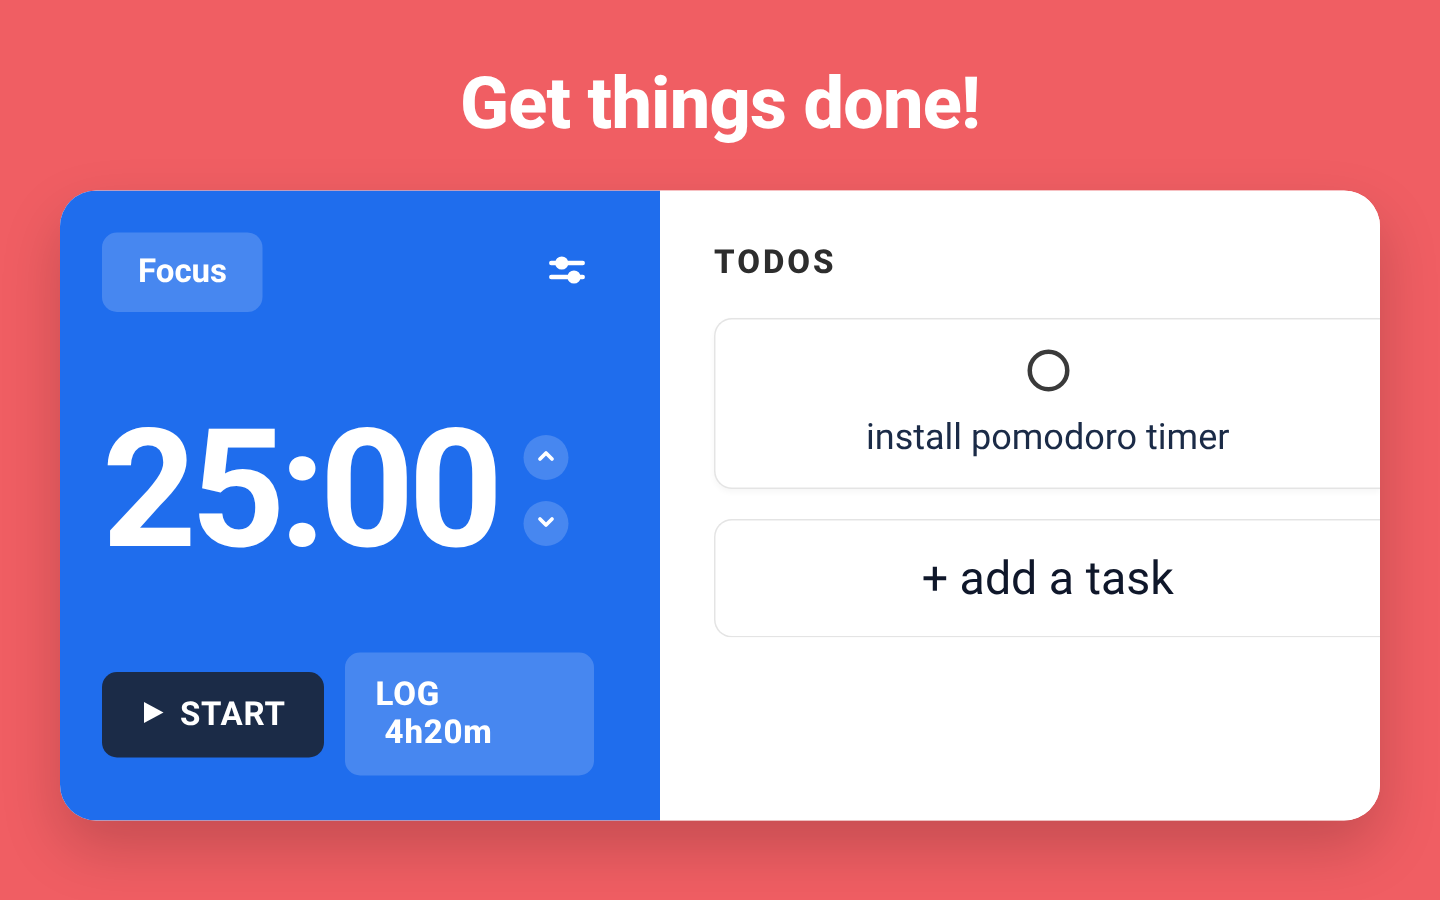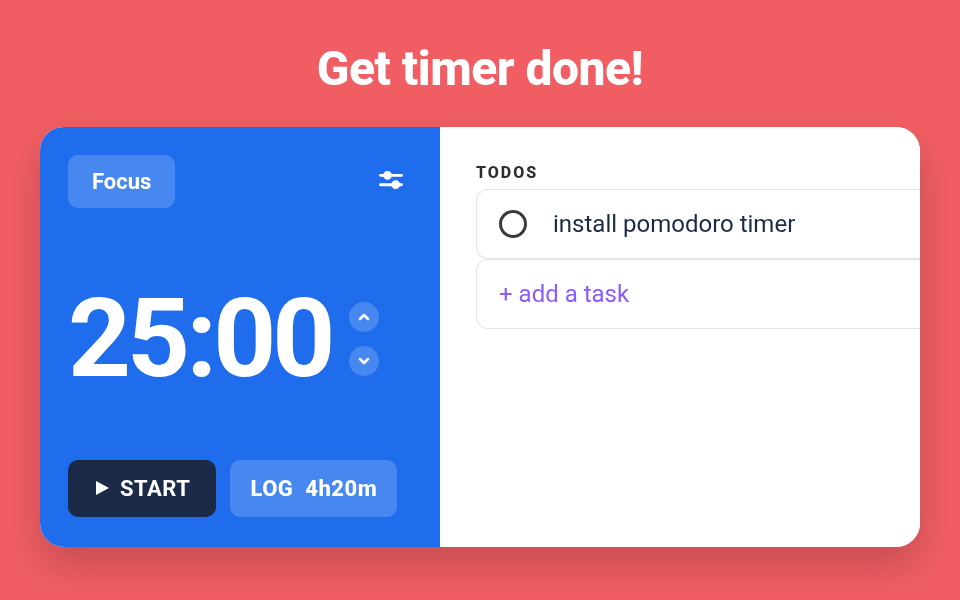--- a/index.html
+++ b/index.html
@@ -26,21 +26,21 @@
     display: flex;
     box-shadow: 0 18px 40px rgba(0,0,0,0.18);
     overflow: hidden;
   }
 
   
   .timer-panel {
     background: #1f6ded;
     width: 400px;
     flex-shrink: 0;
-    padding: 28px 31px 30px 28px;
+    padding: 28px 44px 30px 28px;
     display: flex;
     flex-direction: column;
   }
   .tabs-row {
     display: flex;
     align-items: center;
     gap: 10px;
   }
   .tab {
     color: #fff;
@@ -132,65 +132,68 @@
   
   .todos-panel {
     flex: 1;
     padding: 36px 0 30px 36px;
     display: flex;
     flex-direction: column;
     background: #fff;
   }
   .todos-title {
     font-weight: 800;
-    font-size: 16px;
+    font-size: 22px;
     letter-spacing: 2px;
     color: #2d2d2d;
-    margin-bottom: 7px;
+    margin-bottom: 24px;
   }
   .todo-item {
     display: flex;
     align-items: center;
-    gap: 26px;
+    gap: 16px;
     border: 1px solid #e4e4e4;
     border-right: none;
     border-radius: 12px 0 0 12px;
     padding: 20px 22px;
+    margin-bottom: 20px;
     cursor: pointer;
     box-shadow: 0 2px 4px rgba(0,0,0,0.04);
+    flex-direction: column;
   }
   .todo-circle {
     width: 28px;
     height: 28px;
     border: 3px solid #3a3a3a;
     border-radius: 50%;
     flex-shrink: 0;
   }
   .todo-text {
     color: #1b2b47;
     font-size: 24px;
     font-weight: 400;
   }
   .add-task {
     display: flex;
     align-items: center;
     border: 1px solid #e4e4e4;
     border-right: none;
     border-radius: 12px 0 0 12px;
     padding: 20px 22px;
-    color: #8b5cf6;
-    font-size: 24px;
+    color: #0f172a;
+    font-size: 31px;
     cursor: text;
     font-weight: 400;
+    justify-content: center;
   }
 </style>
 </head>
 <body>
 
-<h1 class="page-title">Get timer done!</h1>
+<h1 class="page-title">Get things done!</h1>
 
 <div class="card">
 
   <div class="timer-panel">
 
     <div class="tabs-row">
       <div class="tab active">Focus</div>
       <div class="settings-btn">
         <span>
           <svg viewBox="0 0 24 24" fill="none" stroke="currentColor" stroke-width="2.5" stroke-linecap="round">

